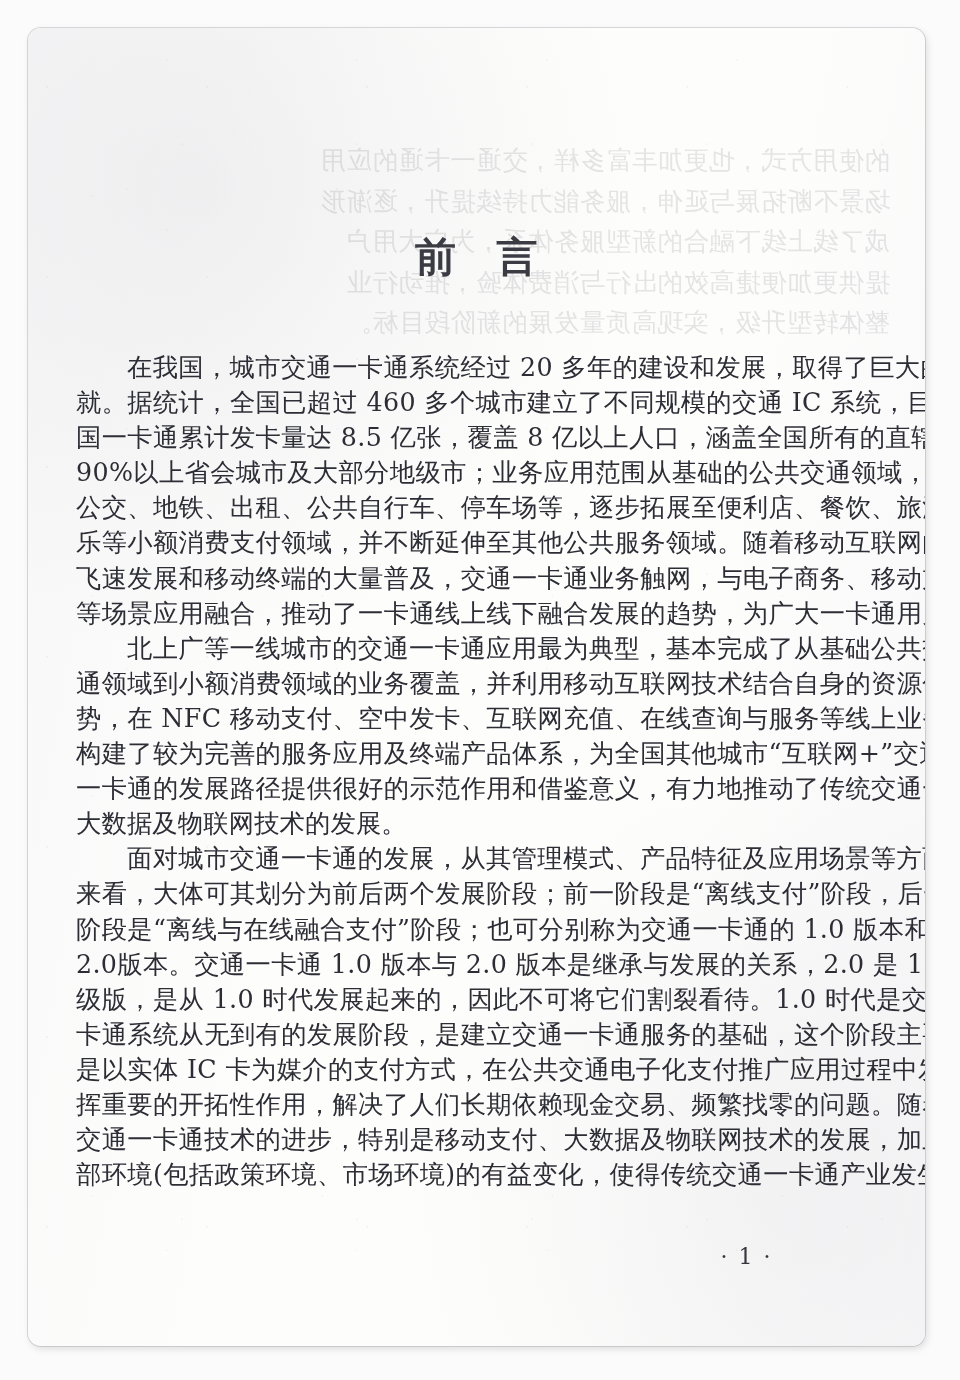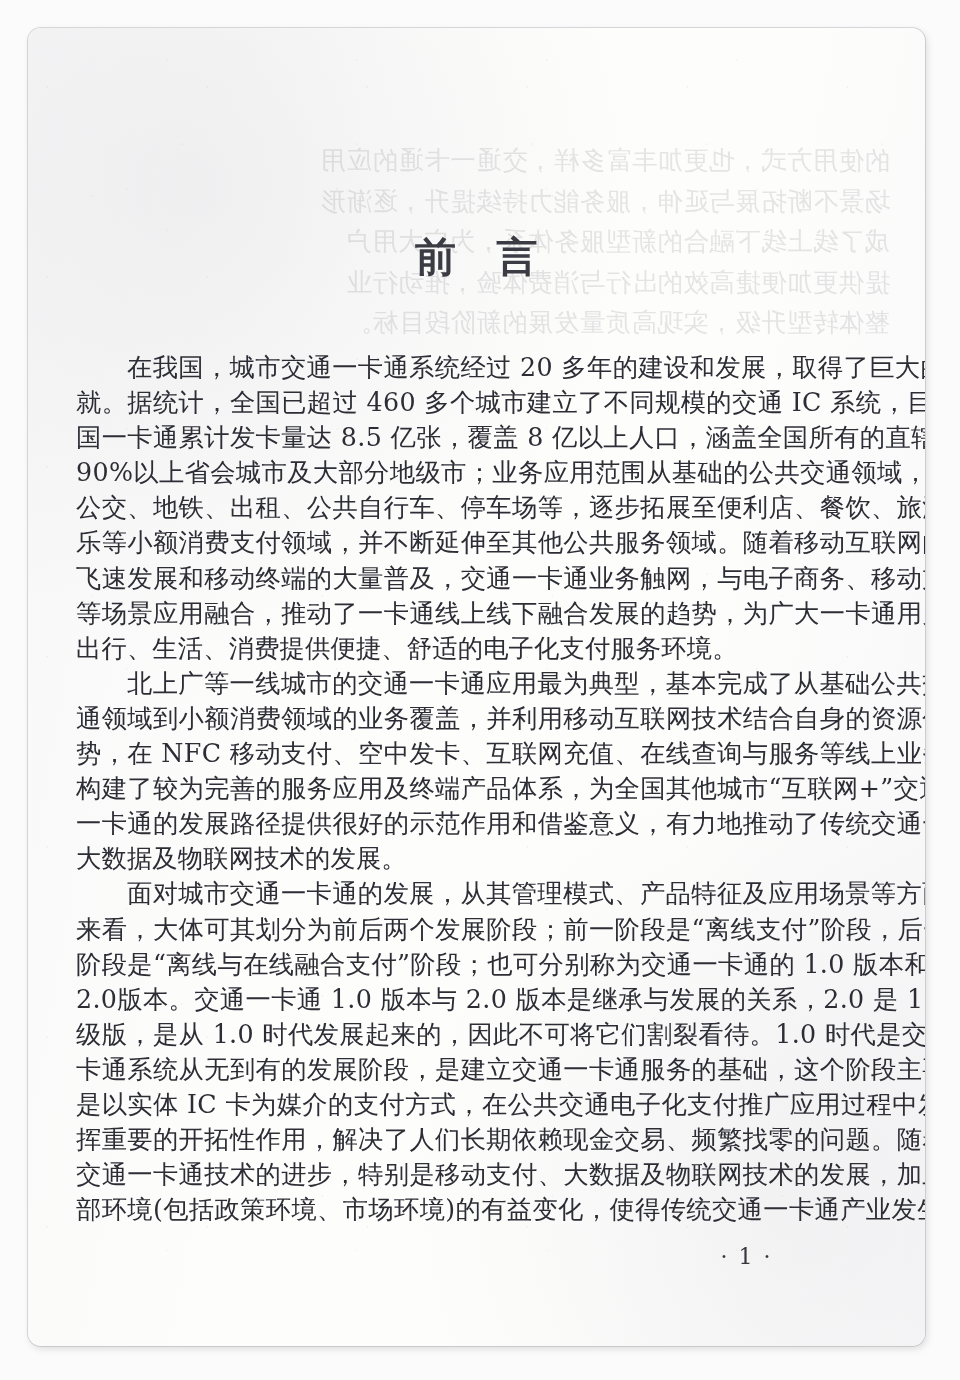--- a/index.html
+++ b/index.html
@@ -164,21 +164,20 @@
 
       <div class="para-block">
         <div class="para-line indent full">在我国，城市交通一卡通系统经过 20 多年的建设和发展，取得了巨大的成</div>
         <div class="para-line full">就。据统计，全国已超过 460 多个城市建立了不同规模的交通 IC 系统，目前全</div>
         <div class="para-line full">国一卡通累计发卡量达 8.5 亿张，覆盖 8 亿以上人口，涵盖全国所有的直辖市、</div>
         <div class="para-line full">90%以上省会城市及大部分地级市；业务应用范围从基础的公共交通领域，如</div>
         <div class="para-line full">公交、地铁、出租、公共自行车、停车场等，逐步拓展至便利店、餐饮、旅游休闲娱</div>
         <div class="para-line full">乐等小额消费支付领域，并不断延伸至其他公共服务领域。随着移动互联网的</div>
         <div class="para-line full">飞速发展和移动终端的大量普及，交通一卡通业务触网，与电子商务、移动支付</div>
         <div class="para-line full">等场景应用融合，推动了一卡通线上线下融合发展的趋势，为广大一卡通用户</div>
-        <div class="para-line">出行、生活、消费提供便捷、舒适的电子化支付服务环境。</div>
       </div>
 
       <div class="para-block">
         <div class="para-line indent full">北上广等一线城市的交通一卡通应用最为典型，基本完成了从基础公共交</div>
         <div class="para-line full">通领域到小额消费领域的业务覆盖，并利用移动互联网技术结合自身的资源优</div>
         <div class="para-line full">势，在 NFC 移动支付、空中发卡、互联网充值、在线查询与服务等线上业务方面</div>
         <div class="para-line full">构建了较为完善的服务应用及终端产品体系，为全国其他城市“互联网+”交通</div>
         <div class="para-line full">一卡通的发展路径提供很好的示范作用和借鉴意义，有力地推动了传统交通一</div>
         <div class="para-line">大数据及物联网技术的发展。</div>
       </div>

